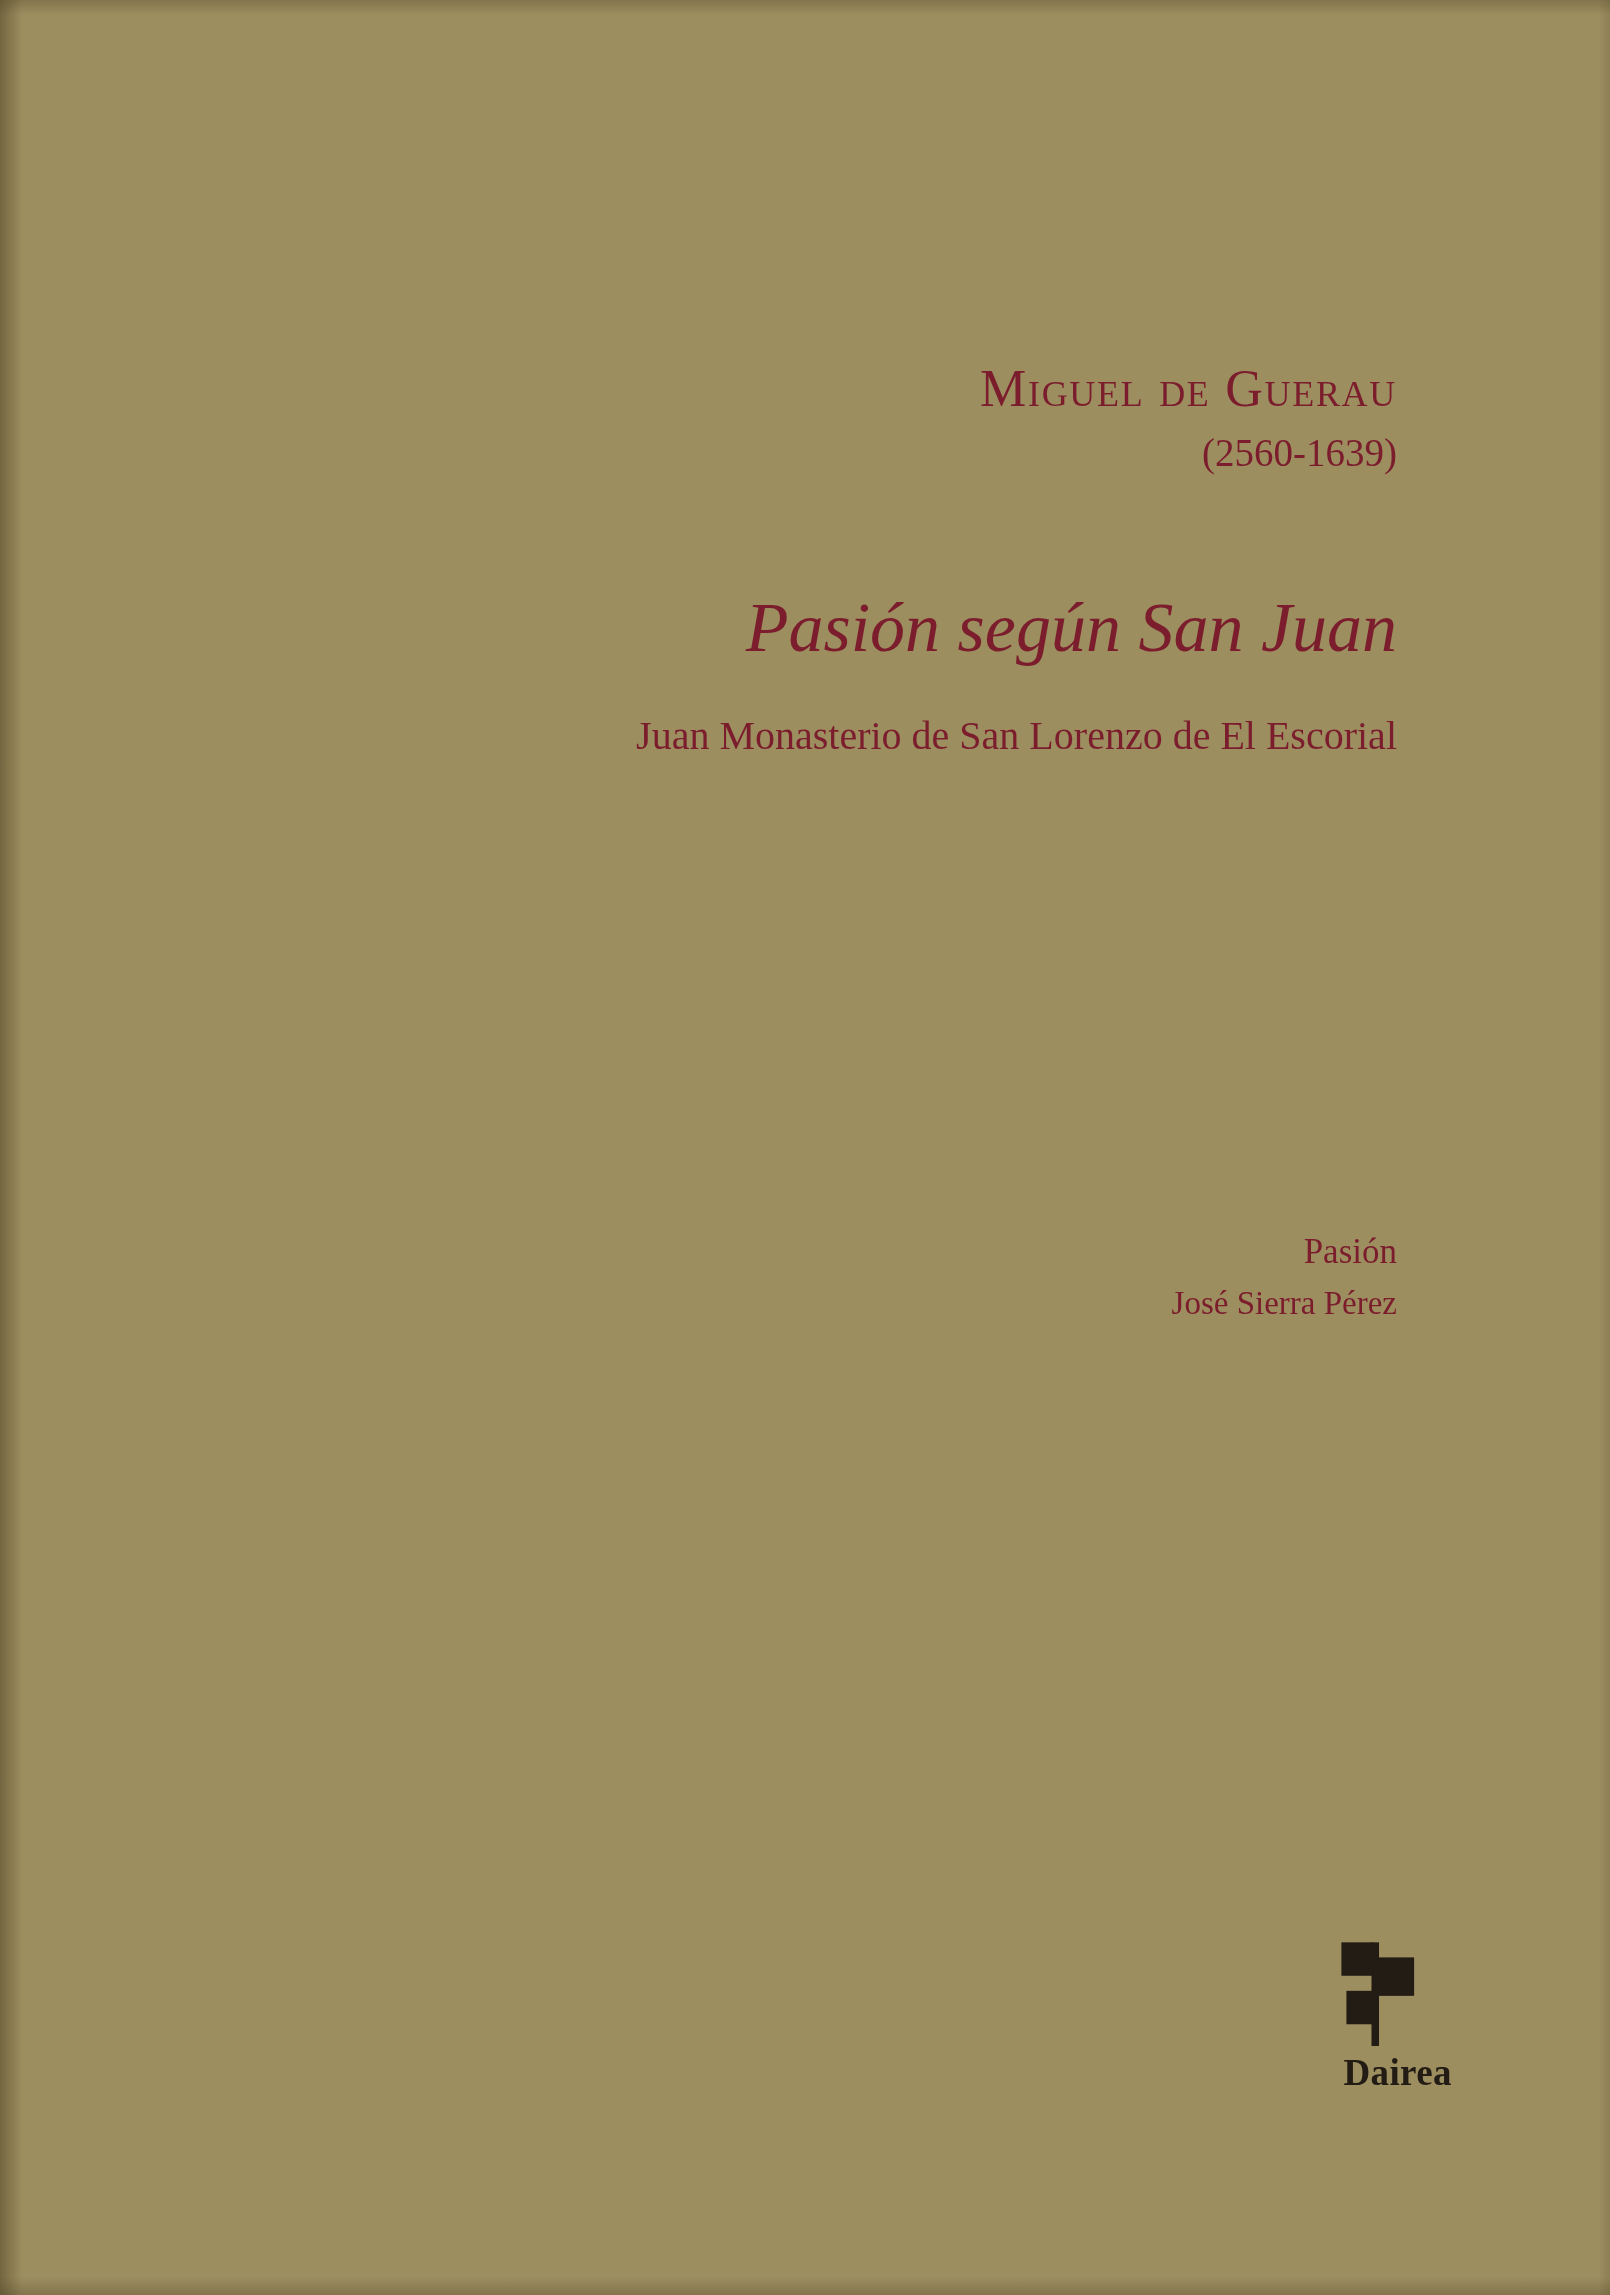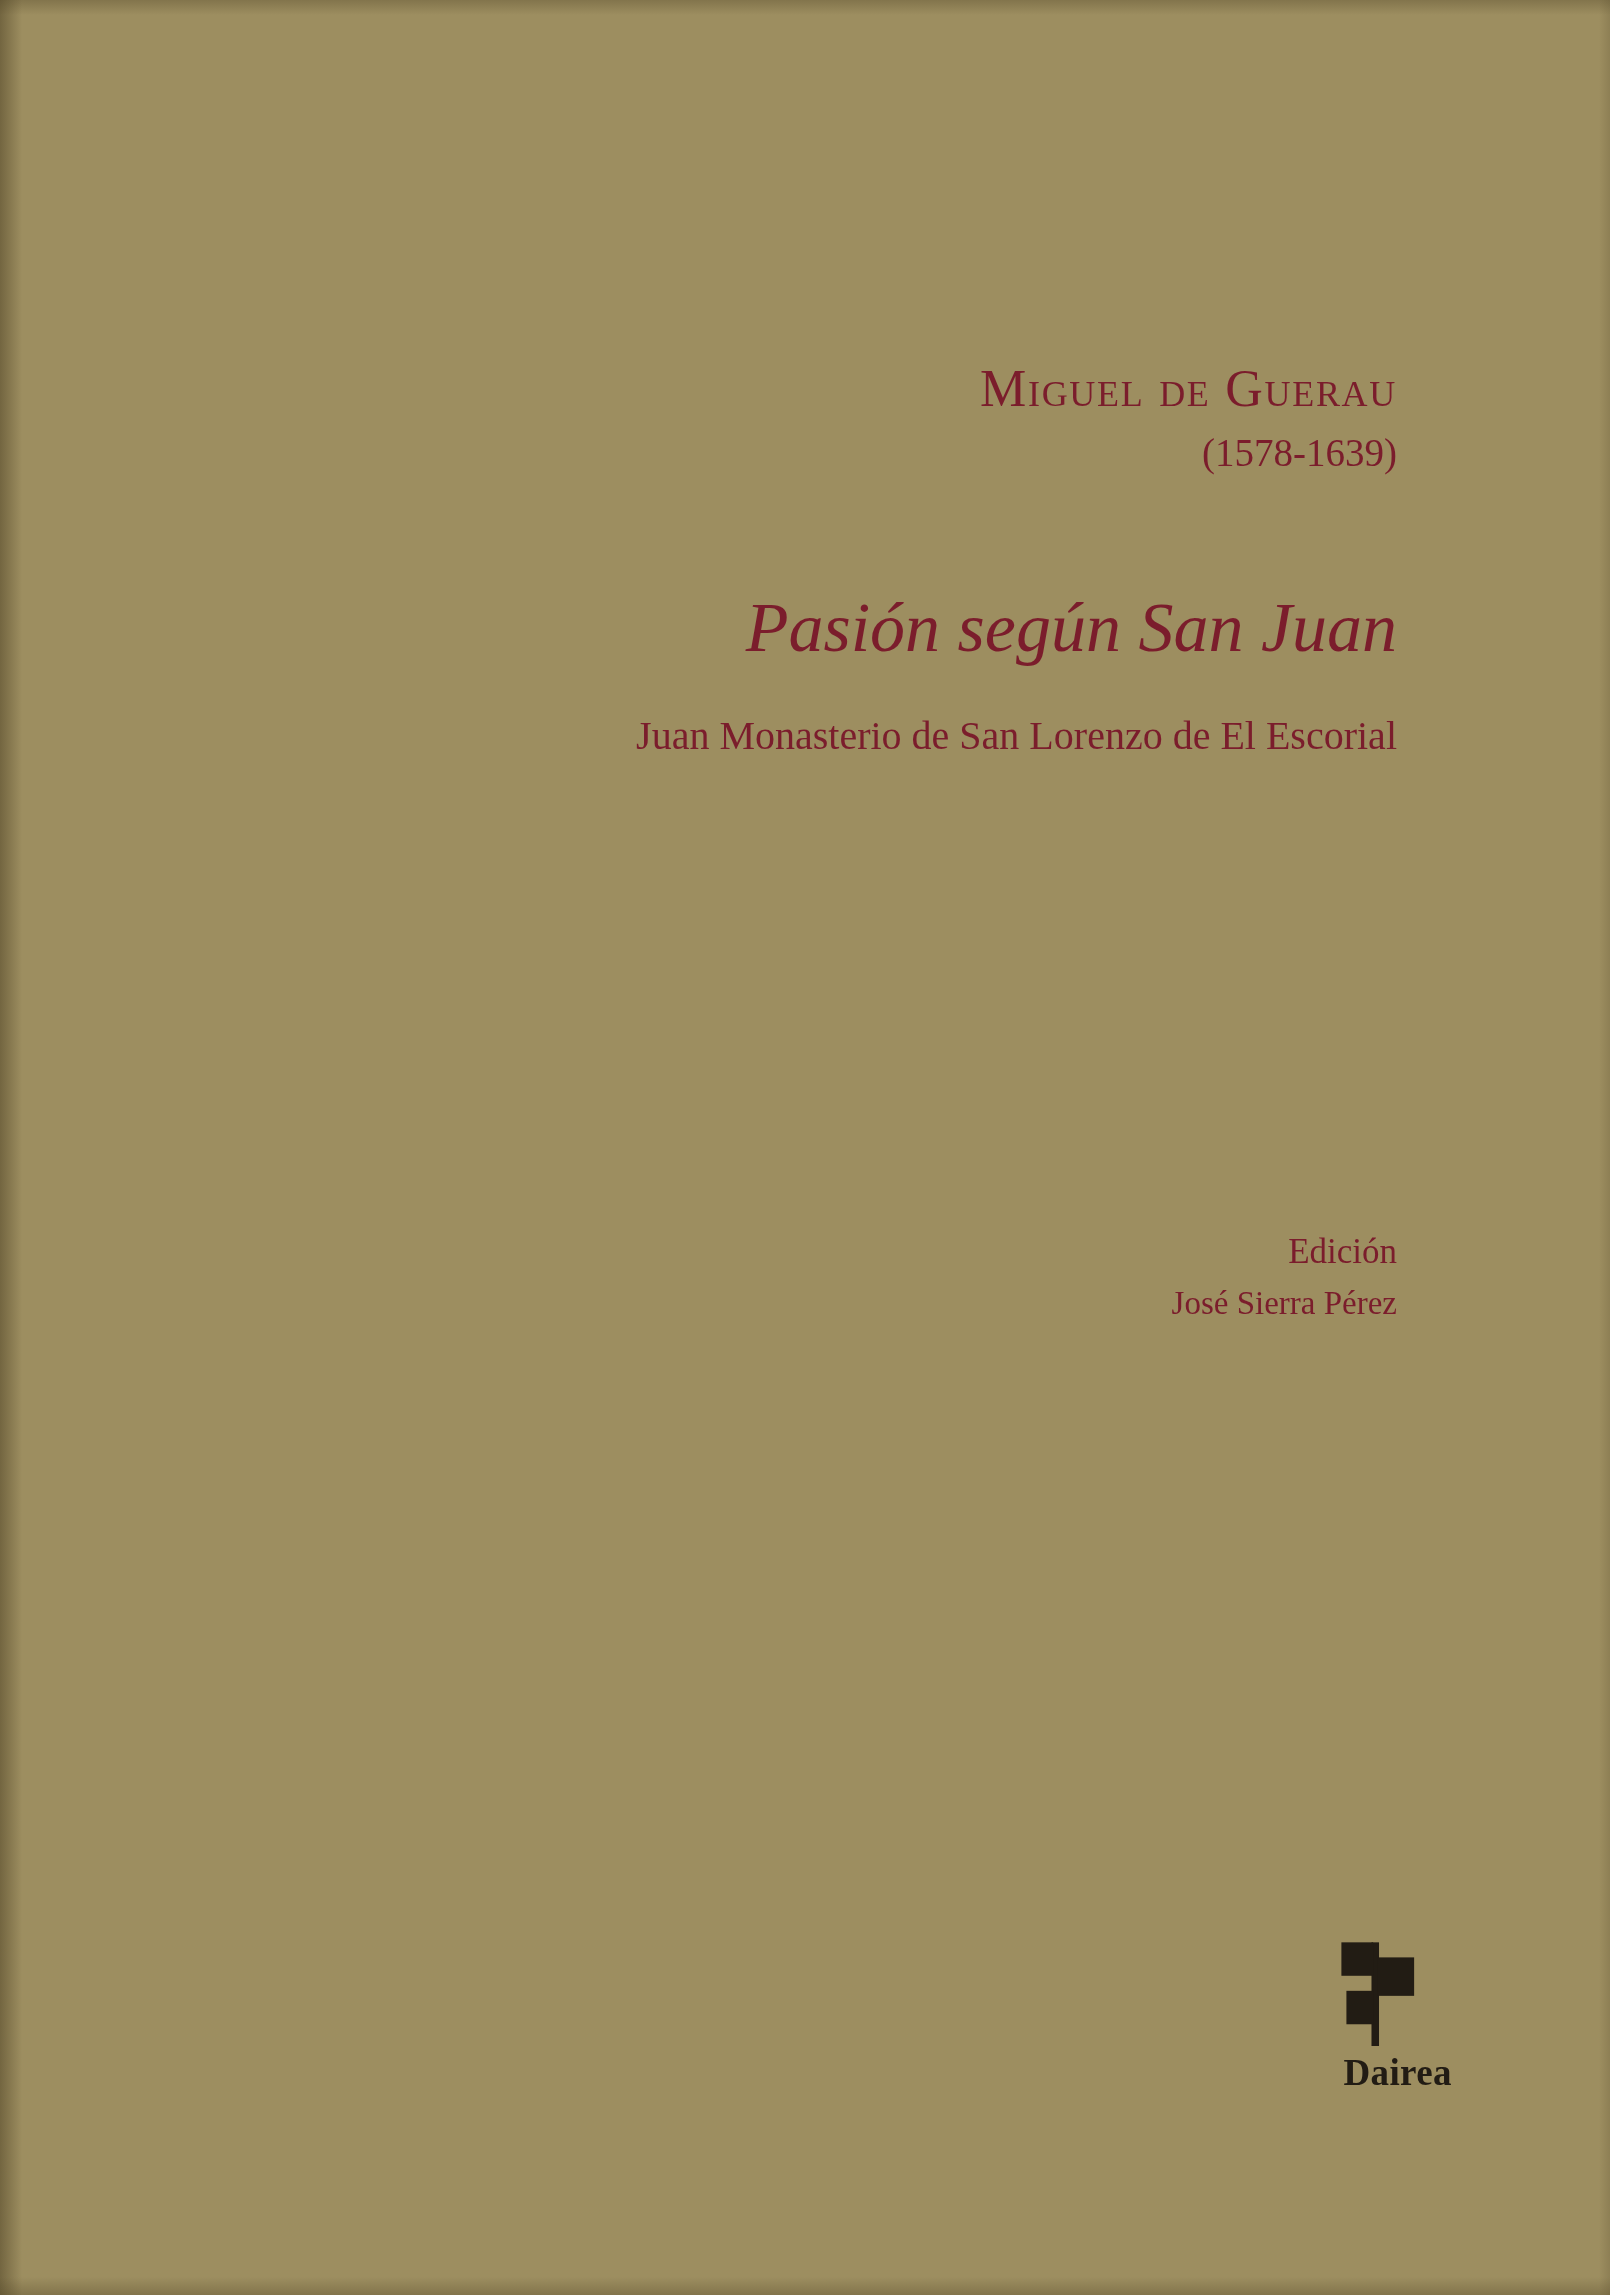--- a/index.html
+++ b/index.html
@@ -134,27 +134,27 @@
 
 <div class="cover">
 
   <div class="edge-top"></div>
   <div class="edge-left"></div>
   <div class="edge-right"></div>
   <div class="edge-bottom"></div>
 
   <div class="title-block">
     <div class="composer">Miguel de Guerau</div>
-    <div class="dates">(1578-1639)</div>
+    <div class="dates">(2560-1639)</div>
     <div class="work-title">Pasión según San Juan</div>
     <div class="institution">Juan Monasterio de San Lorenzo de El Escorial</div>
   </div>
 
   <div class="editor-block">
-    <div class="editor-label">Edición</div>
+    <div class="editor-label">Pasión</div>
     <div class="editor-name">José Sierra Pérez</div>
   </div>
 
   <div class="publisher-block">
     <div class="publisher-mark">
       <svg width="92" height="107" viewBox="0 0 110 128" xmlns="http://www.w3.org/2000/svg">
 
         <rect x="52" y="4" width="9" height="124" fill="#221c14"></rect>
 
         <rect x="16" y="4" width="38" height="40" fill="#221c14"></rect>

